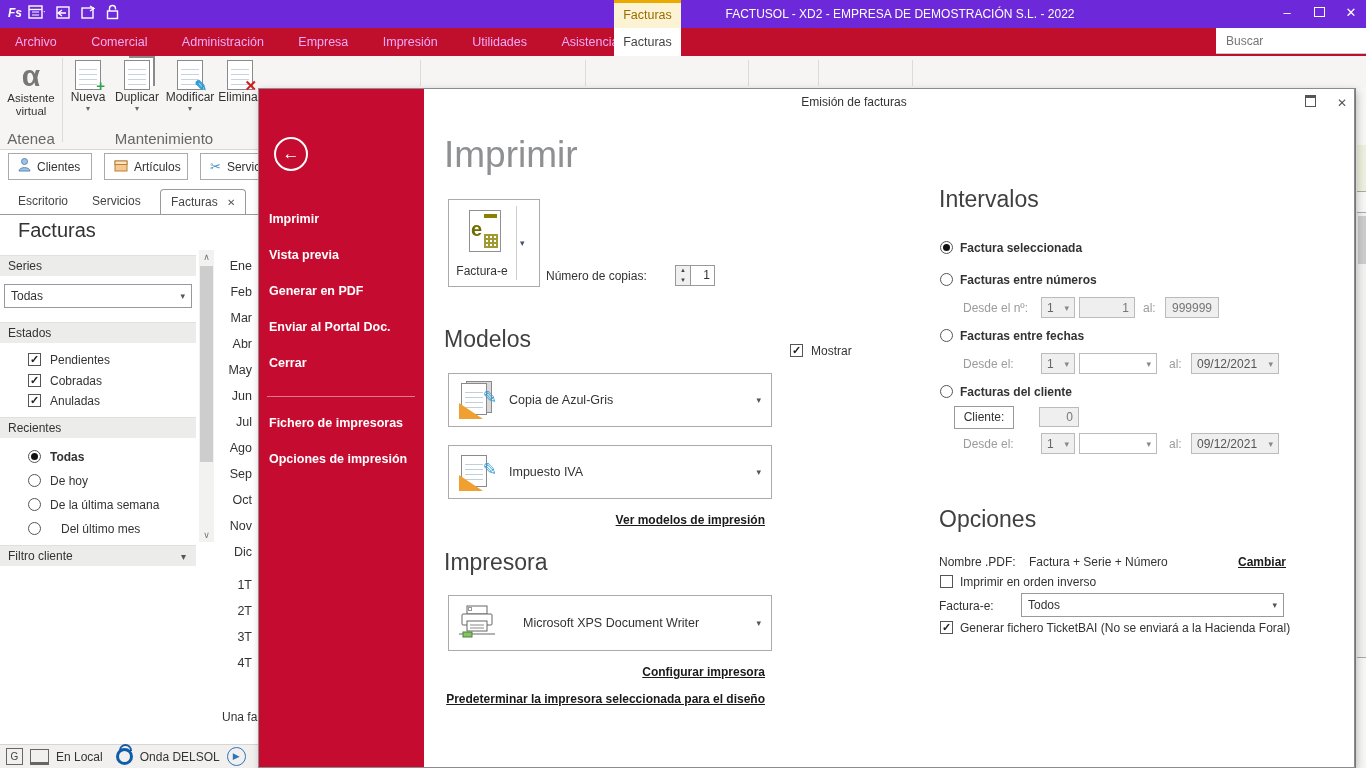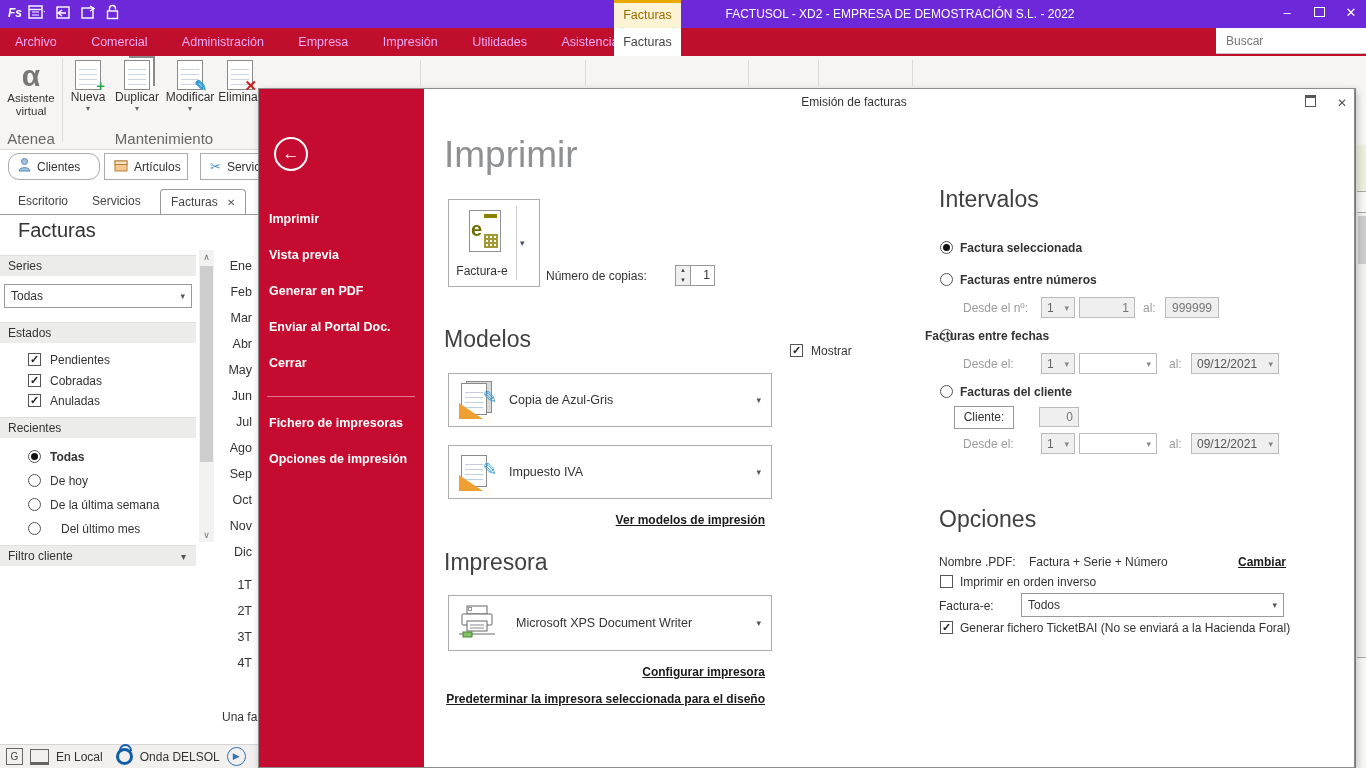--- a/index.html
+++ b/index.html
@@ -292,21 +292,21 @@
           <line x1="1" y1="13" x2="23" y2="13" stroke="#777"></line>
           <line x1="15" y1="1" x2="15" y2="19" stroke="#777"></line>
           <path d="M15 10 l7 7 h-3 l2 4 l-2.2 1 l-1.8 -4 l-2 2 Z" fill="#fff" stroke="#333"></path>
         </svg>
       </div>
     <div class="rib-sep2" style="left:818px;"></div>
     <div class="icon24" style="left:848px;font-size:21px;color:#666;">⚙</div>
     <div class="rib-sep2" style="left:912px;"></div>
   </div>
 
-  <div class="wbtn" style="left:8px;width:92px;border-radius:11px;">
+  <div class="wbtn" style="left:8px;width:84px;">
     <span><svg width="13" height="14" viewBox="0 0 13 14">
           <circle cx="6.5" cy="3.5" r="3" fill="#9DC3E6" stroke="#5B87B0"></circle>
           <path d="M1 13 C1 8.5 12 8.5 12 13 Z" fill="#9DC3E6" stroke="#5B87B0"></path>
         </svg></span>
     <span>Clientes</span>
   </div>
   <div class="wbtn" style="left:104px;width:84px;">
     <span><svg width="14" height="14" viewBox="0 0 14 14">
           <rect x="1" y="3" width="12" height="10" fill="#F6C78E" stroke="#B8803A"></rect>
           <rect x="1" y="3" width="12" height="3.5" fill="#FBE3C6" stroke="#B8803A"></rect>
@@ -462,21 +462,21 @@
         <div class="mtri"></div>
         <span class="mpen">✎</span>
       </div>
       <span style="font-size:12.5px;color:#333;">Impuesto IVA</span>
       <span style="margin-left:auto;font-size:9px;color:#555;">▾</span>
     </div>
 
     <a class="link" style="right:589px;top:424px;">Ver modelos de impresión</a>
 
     <div class="sec-title" style="left:185px;top:460px;">Impresora</div>
-    <div class="abs" style="left:189px;top:506px;width:324px;height:56px;border:1px solid #ABABAB;box-sizing:border-box;display:flex;align-items:center;padding:0 10px;gap:21px;">
+    <div class="abs" style="left:189px;top:506px;width:324px;height:56px;border:1px solid #ABABAB;box-sizing:border-box;display:flex;align-items:center;padding:0 10px;gap:28px;">
       <span><svg width="36" height="33" viewBox="0 0 36 33">
             <rect x="8" y="1" width="20" height="8" fill="#fff" stroke="#666"></rect>
             <rect x="9.5" y="2.5" width="3" height="3" fill="none" stroke="#999"></rect>
             <rect x="3" y="9" width="30" height="11" rx="1" fill="#fff" stroke="#666"></rect>
             <rect x="8" y="16" width="20" height="10" fill="#fff" stroke="#666"></rect>
             <line x1="11" y1="20" x2="25" y2="20" stroke="#888"></line>
             <line x1="11" y1="23" x2="25" y2="23" stroke="#888"></line>
             <line x1="0" y1="29" x2="36" y2="29" stroke="#666"></line>
             <rect x="4" y="27" width="9" height="5" fill="#84C464" stroke="#4E8234"></rect>
           </svg></span>
@@ -496,21 +496,21 @@
     <div class="glabel" style="left:704px;top:212px;">Desde el nº:</div>
     <div class="combo-d" style="left:782px;top:208px;width:34px;height:21px;">
       <span>1</span>
         <span class="arr">▾</span>
     </div>
     <div class="fieldd" style="left:820px;top:208px;width:56px;height:21px;justify-content:flex-end;">1</div>
     <div class="glabel" style="left:884px;top:212px;">al:</div>
     <div class="fieldd" style="left:906px;top:208px;width:54px;height:21px;justify-content:center;">999999</div>
 
     <div class="radio" style="left:681px;top:240px;"></div>
-    <div class="t" style="left:666px;top:240px;font-weight:bold;">Facturas entre fechas</div>
+    <div class="t" style="left:701px;top:240px;font-weight:bold;">Facturas entre fechas</div>
     <div class="glabel" style="left:704px;top:268px;">Desde el:</div>
     <div class="combo-d" style="left:782px;top:264px;width:34px;height:21px;">
       <span>1</span>
         <span class="arr">▾</span>
     </div>
     <div class="combo-d" style="left:820px;top:264px;width:78px;height:21px;background:#fff;">
       <span></span>
         <span class="arr">▾</span>
     </div>
     <div class="glabel" style="left:910px;top:268px;">al:</div>

